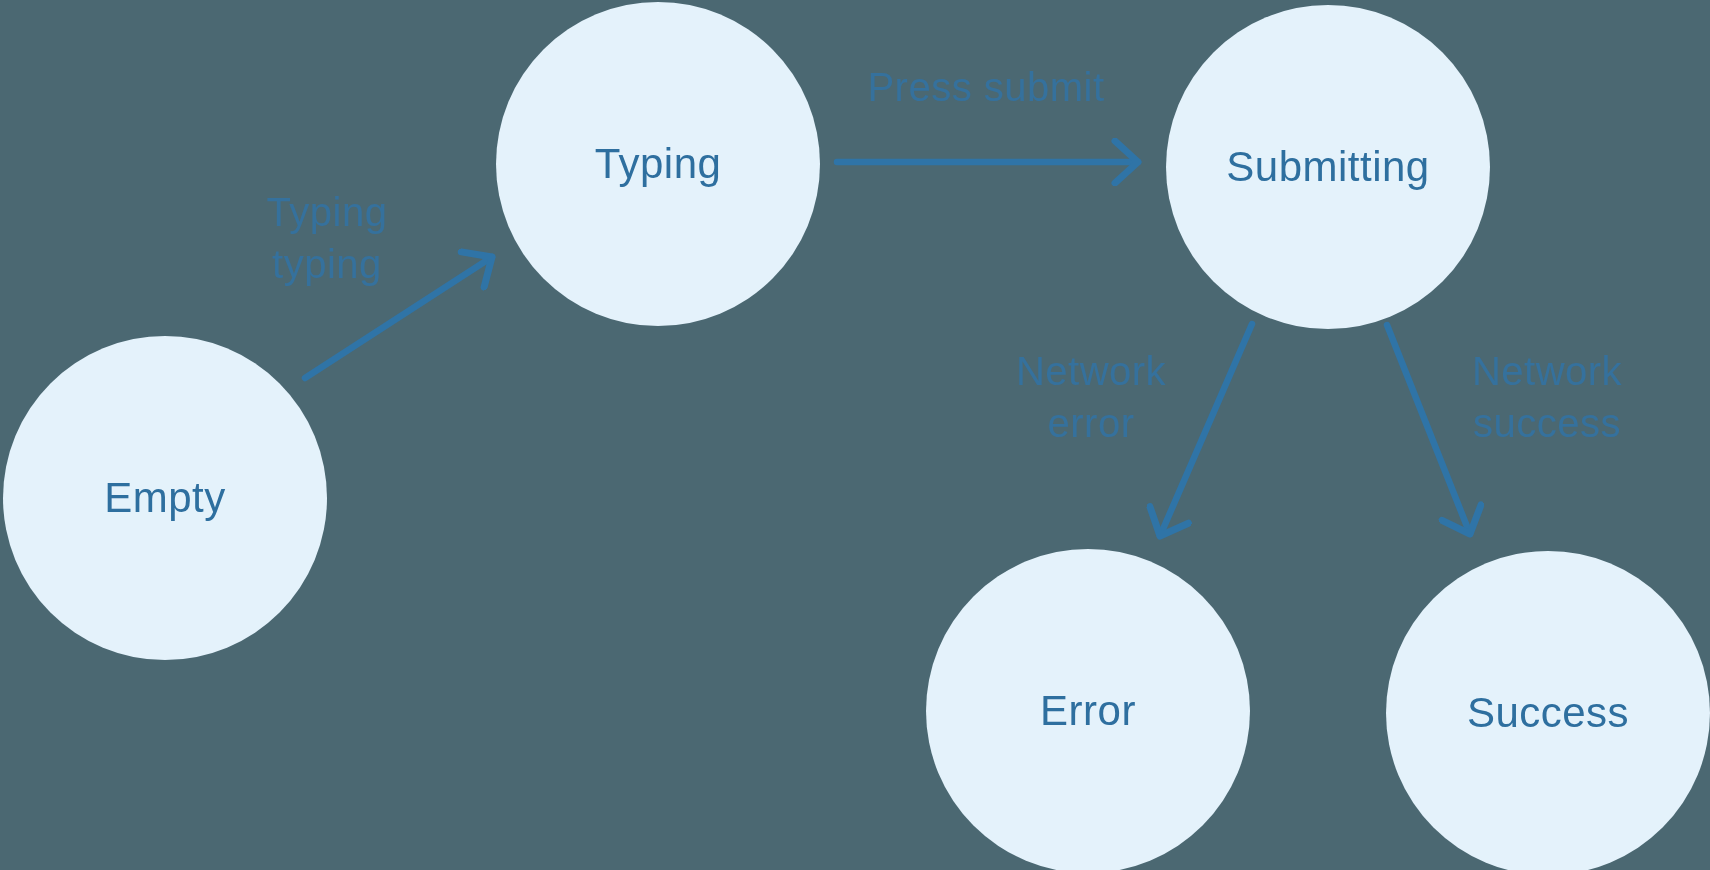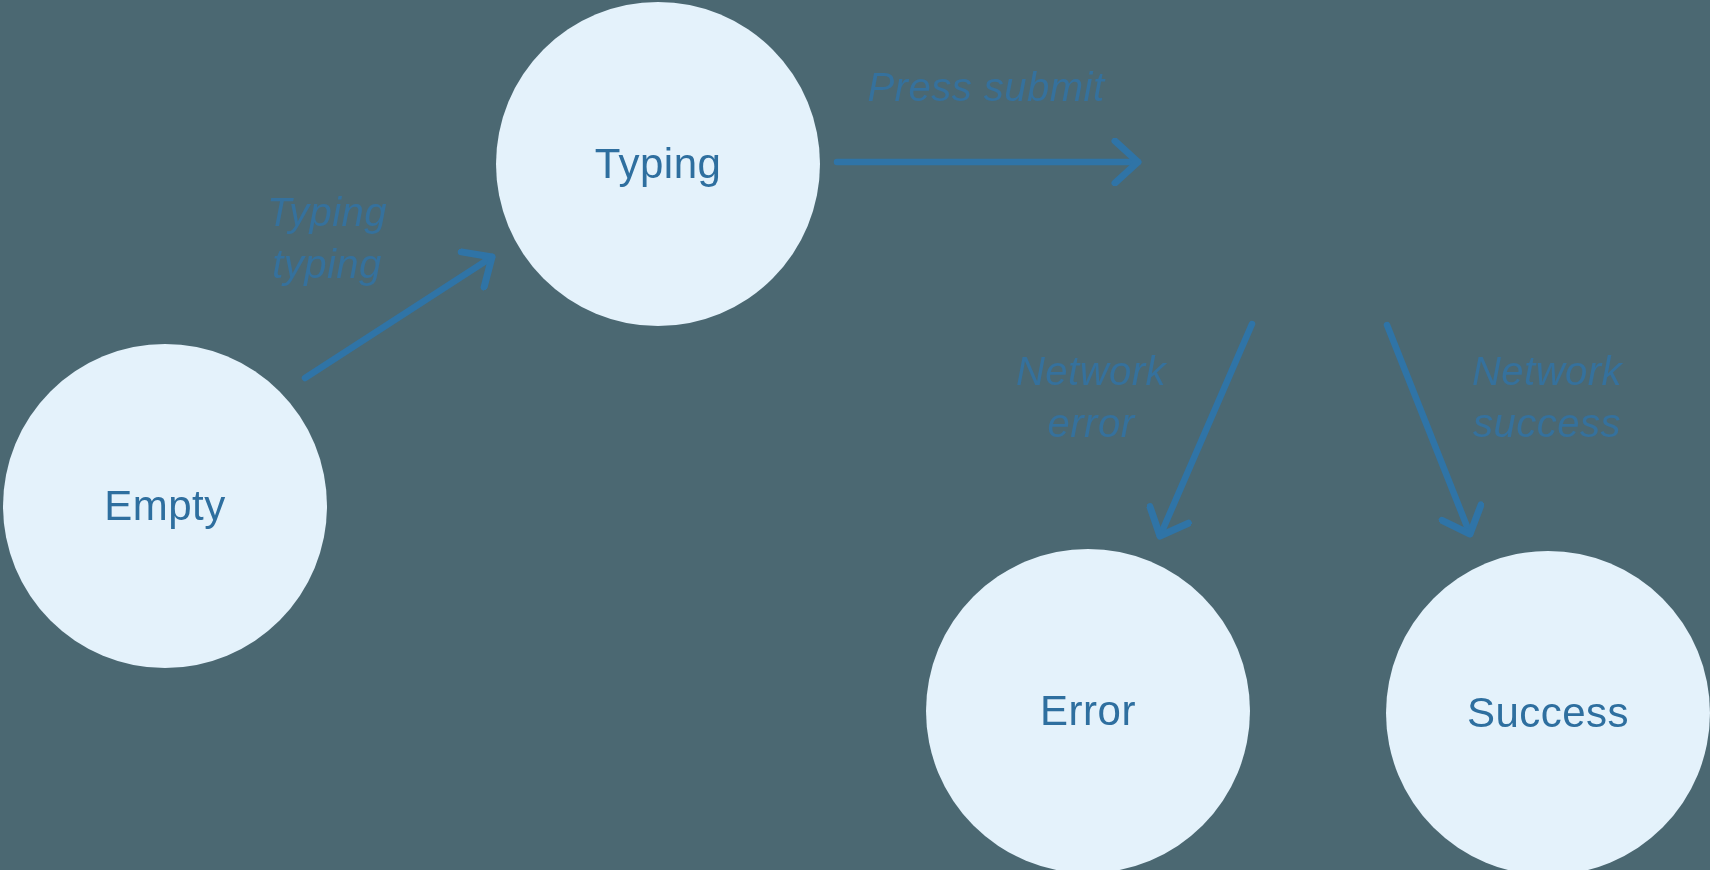--- a/index.html
+++ b/index.html
@@ -57,48 +57,50 @@
   .edge-label {
     position: absolute;
     transform: translate(-50%, -50%);
     color: var(--edge-label);
     font-size: 40px;
     font-weight: 500;
     letter-spacing: 0.5px;
     line-height: 52px;
     text-align: center;
     white-space: nowrap;
-    font-style: italic;
   }
 </style>
 </head>
 <body>
 
 <div class="canvas">
 
   <svg class="edges" viewBox="0 0 1710 870" aria-hidden="true">
     <defs>
       <marker id="arrowhead" markerUnits="userSpaceOnUse" markerWidth="40" markerHeight="48" viewBox="0 0 40 48" refX="33" refY="24" orient="auto">
         <path d="M10 3 L33 24 L10 45"></path>
       </marker>
     </defs>
     <path class="edge-path" d="M305 378 L492 257" marker-end="url(#arrowhead)"></path>
     <path class="edge-path" d="M837 162 L1138 162" marker-end="url(#arrowhead)"></path>
     <path class="edge-path" d="M1252 324 L1160 536" marker-end="url(#arrowhead)"></path>
     <path class="edge-path" d="M1387 325 L1470 534" marker-end="url(#arrowhead)"></path>
   </svg>
 
-  <div class="node" style="left:3px; top:344px;">
+  <div class="node" style="left:3px; top:336px;">
     <span class="node-label">Empty</span>
   </div>
 
   <div class="node" style="left:496px; top:2px;">
     <span class="node-label">Typing</span>
   </div>
 
+  <div class="node" style="left:1166px; top:5px;">
+    <span class="node-label">Submitting</span>
+  </div>
 
   <div class="node" style="left:926px; top:549px;">
     <span class="node-label">Error</span>
   </div>
 
   <div class="node" style="left:1386px; top:551px;">
     <span class="node-label">Success</span>
   </div>
 
   <div class="edge-label" style="left:327px; top:238px;">

